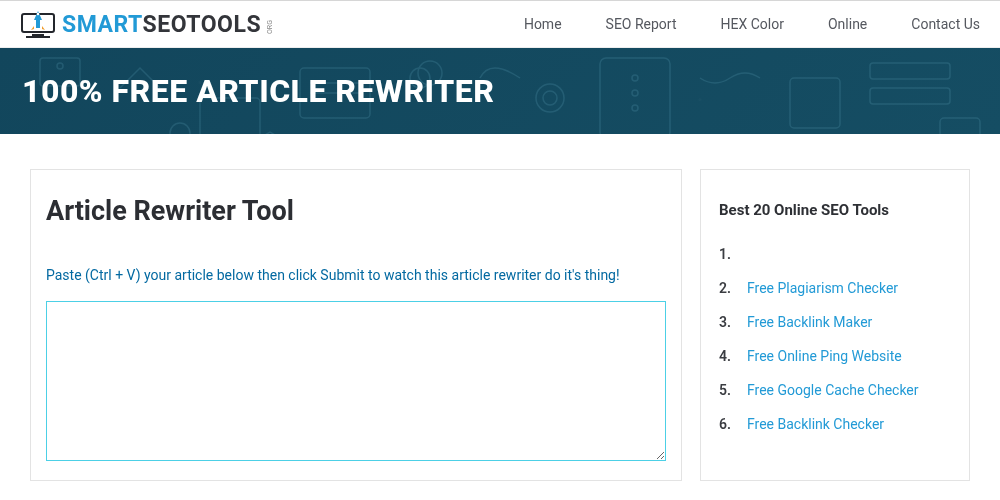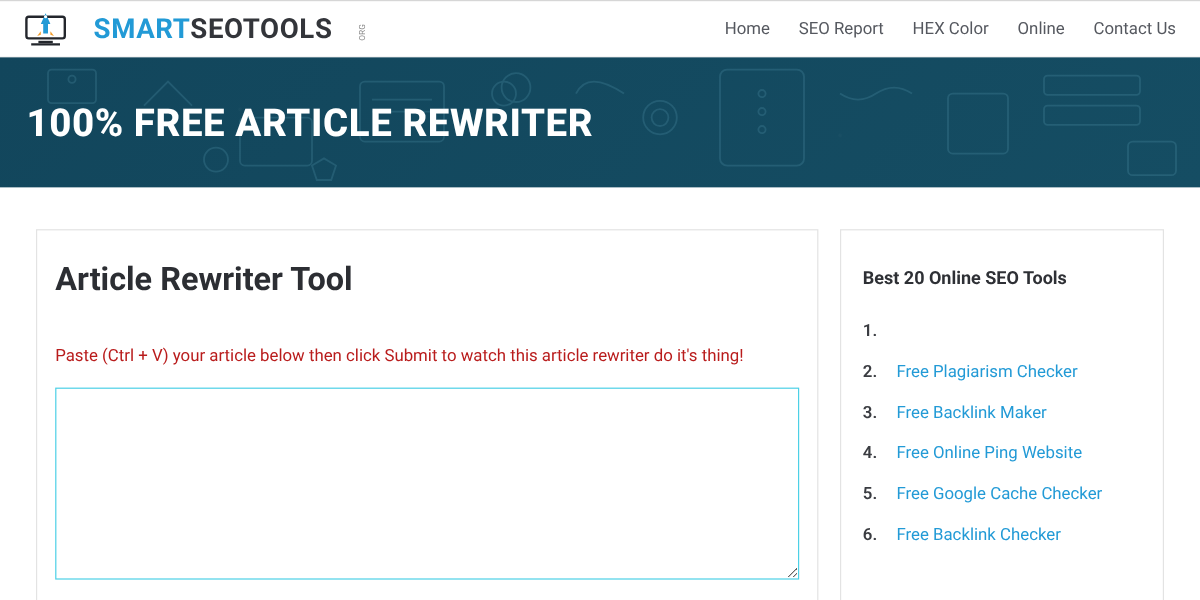--- a/index.html
+++ b/index.html
@@ -10,38 +10,38 @@
       border-top: 1px solid #d6d6d6;
     }
     header {
       display: flex;
       align-items: center;
       justify-content: space-between;
       padding: 8px 20px 8px 20px;
       border-bottom: 1px solid #eee;
       height: 47px;
     }
-    .logo { display: flex; align-items: center; gap: 22px; }
+    .logo { display: flex; align-items: center; gap: 6px; }
     .logo-mark svg { display: block; }
     .logo-text { font-size: 23px; font-weight: 700; letter-spacing: 0.5px; color: #19191a; }
     .logo-text .smart { color: #229ad6; }
     .logo-text .seo { color: #33353a; }
     .logo-text .tools { color: #33353a; }
     .logo-org { font-size: 7px; color: #888; transform: rotate(-90deg); display:inline-block; margin-left:-4px; vertical-align: top; margin-top: 6px; }
-    nav { display: flex; gap: 24px; justify-content: space-between; }
+    nav { display: flex; gap: 44px; justify-content: space-between; }
     nav a { color: #55585f; text-decoration: none; font-size: 14px; }
     .hero {
       background: #14485e;
       background-image:
         radial-gradient(circle at 20% 40%, rgba(255,255,255,0.02) 1px, transparent 2px),
         radial-gradient(circle at 70% 60%, rgba(255,255,255,0.02) 1px, transparent 2px),
         linear-gradient(135deg, #12465c 0%, #154d63 100%);
       position: relative;
       overflow: hidden;
-      padding: 35px 22px;
+      padding: 24px 22px;
     }
     .hero-deco {
       position: absolute; inset: 0;
       opacity: 0.18;
     }
     .hero h1 { color: #fff; font-size: 32px; font-weight: 800; position: relative; letter-spacing: 0.5px; }
     .content-row {
       display: flex;
       gap: 18px;
       padding: 35px 30px 0 30px;
@@ -53,21 +53,21 @@
     }
     .main-panel h2 {
       text-align: left;
       font-size: 27px;
       font-weight: 700;
       color: #2c2e33;
       margin-bottom: 40px;
     }
     .instruction {
       font-size: 14px;
-      color: #b91c1c;
+      color: #0369a1;
       margin-bottom: 18px;
     }
     textarea {
       width: 100%;
       height: 160px;
       border: 1px solid #4cd0e6;
       padding: 8px;
       font-family: inherit;
       font-size: 13px;
       resize: vertical;

